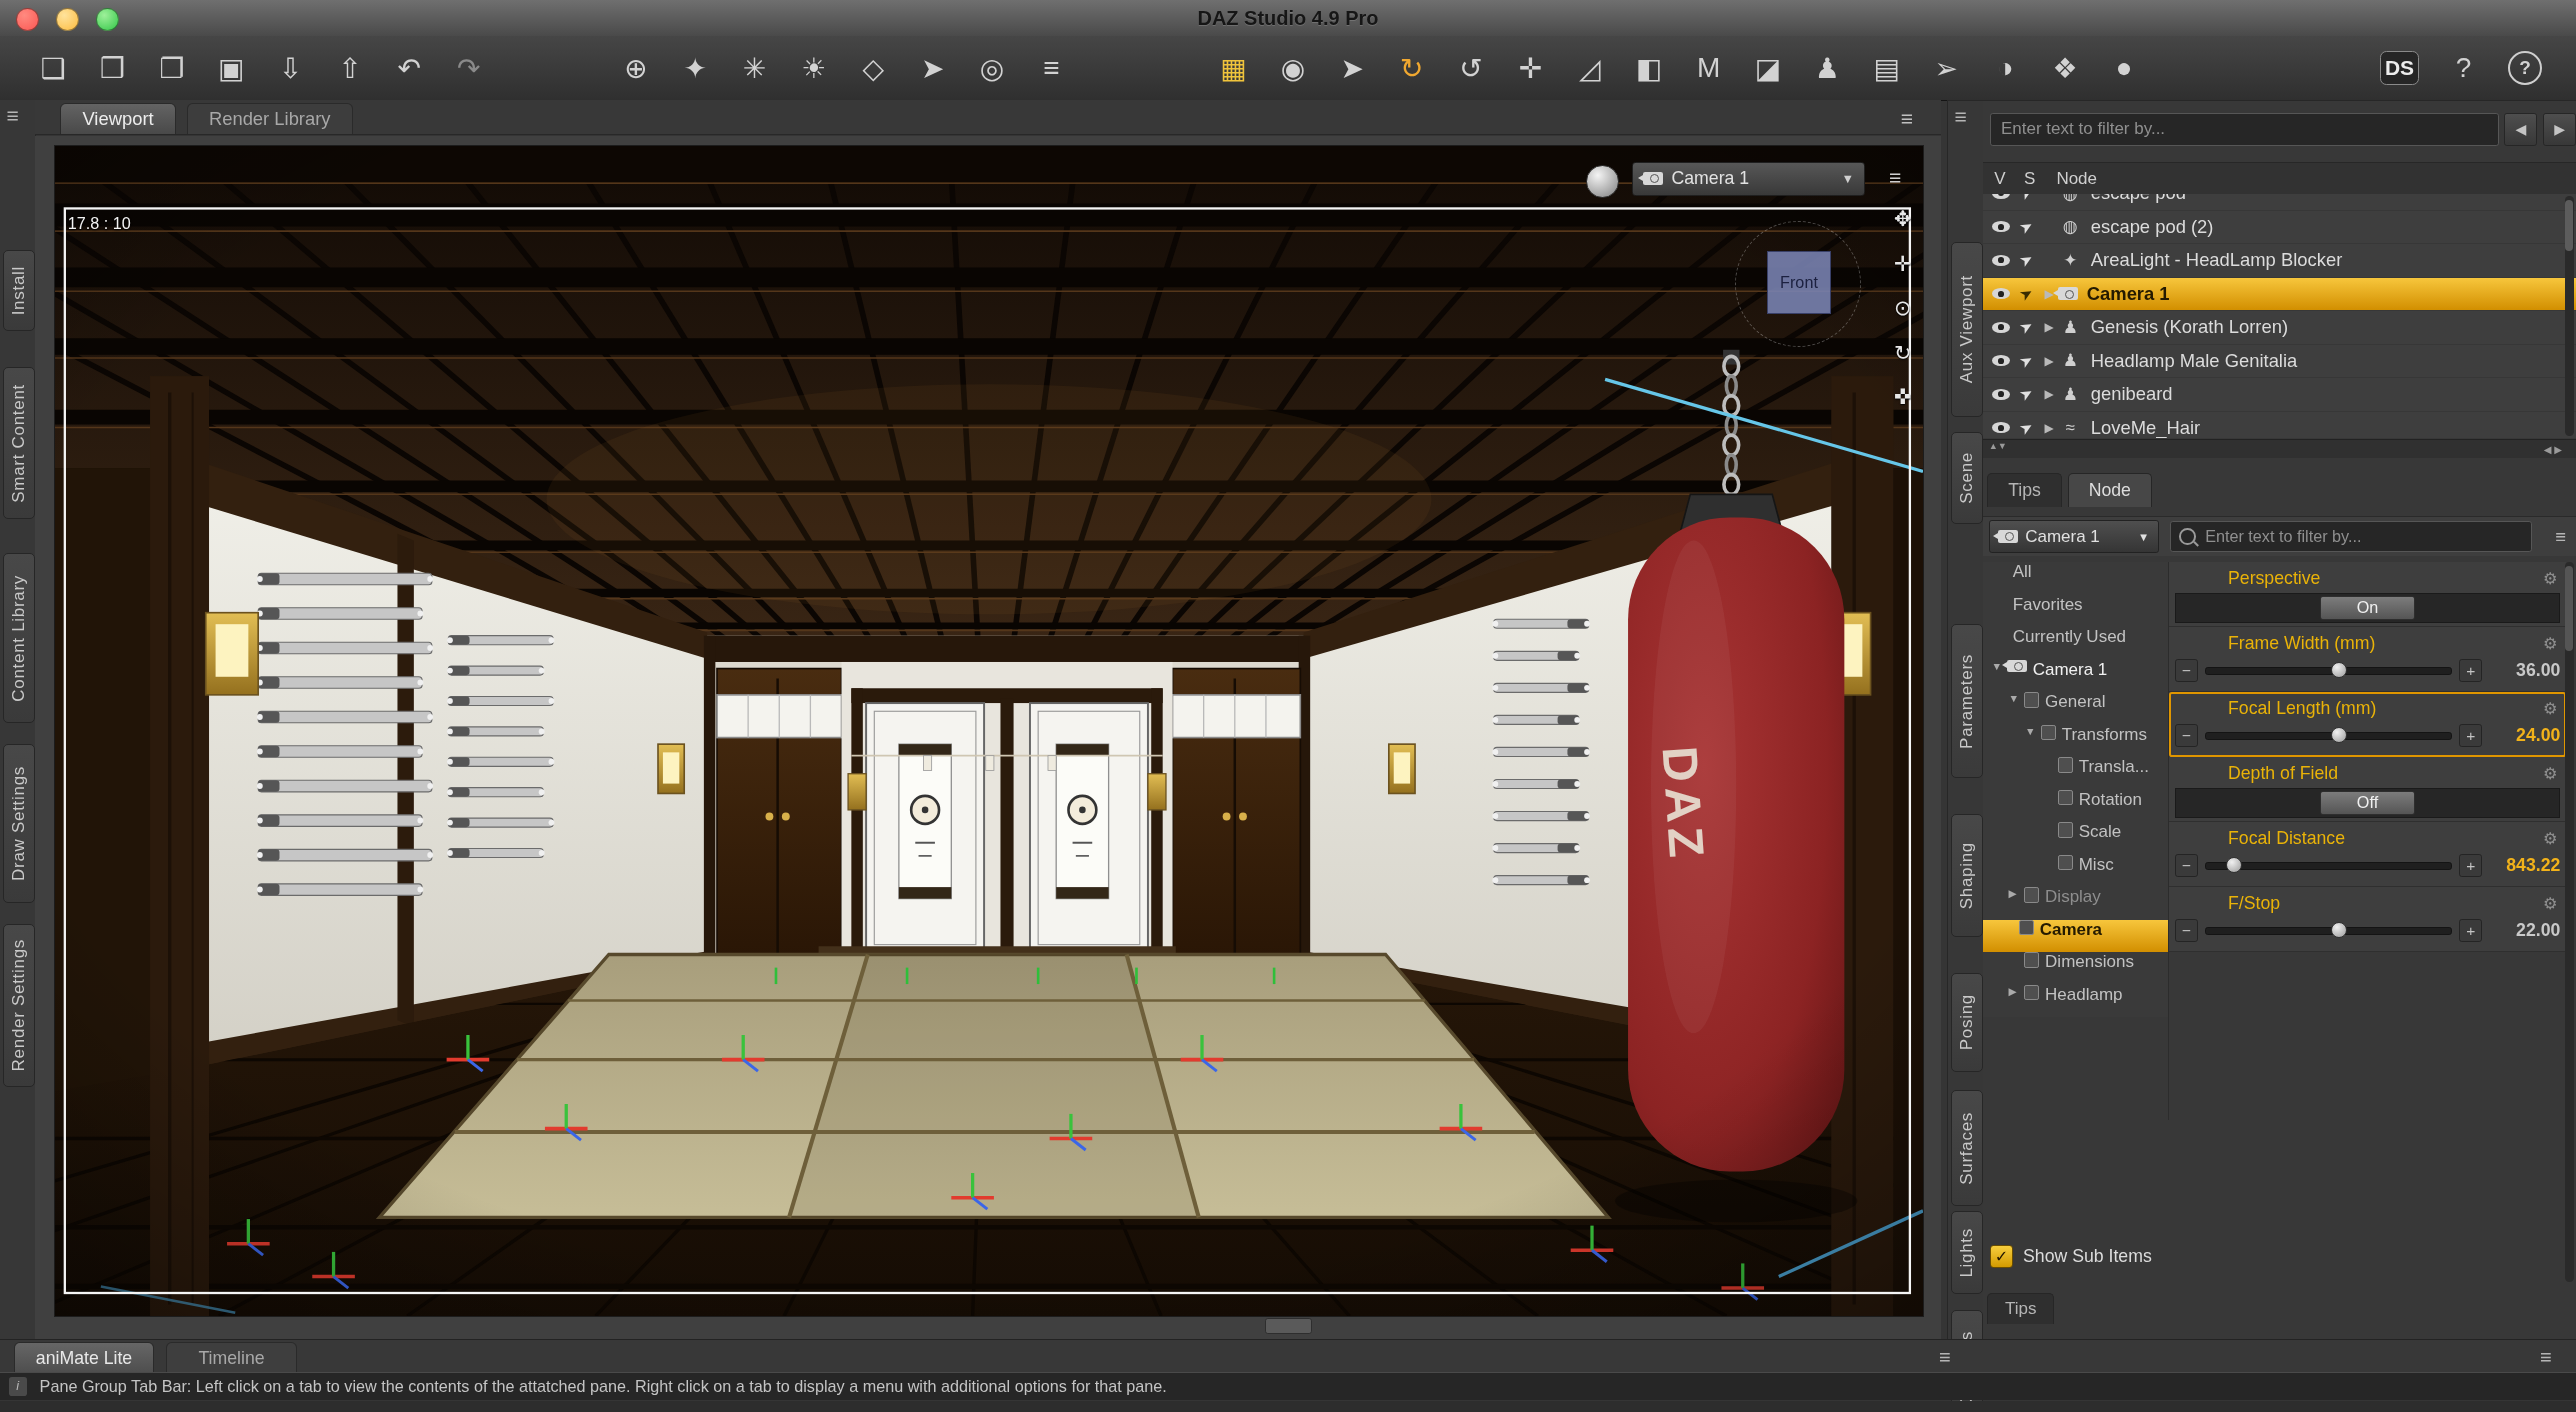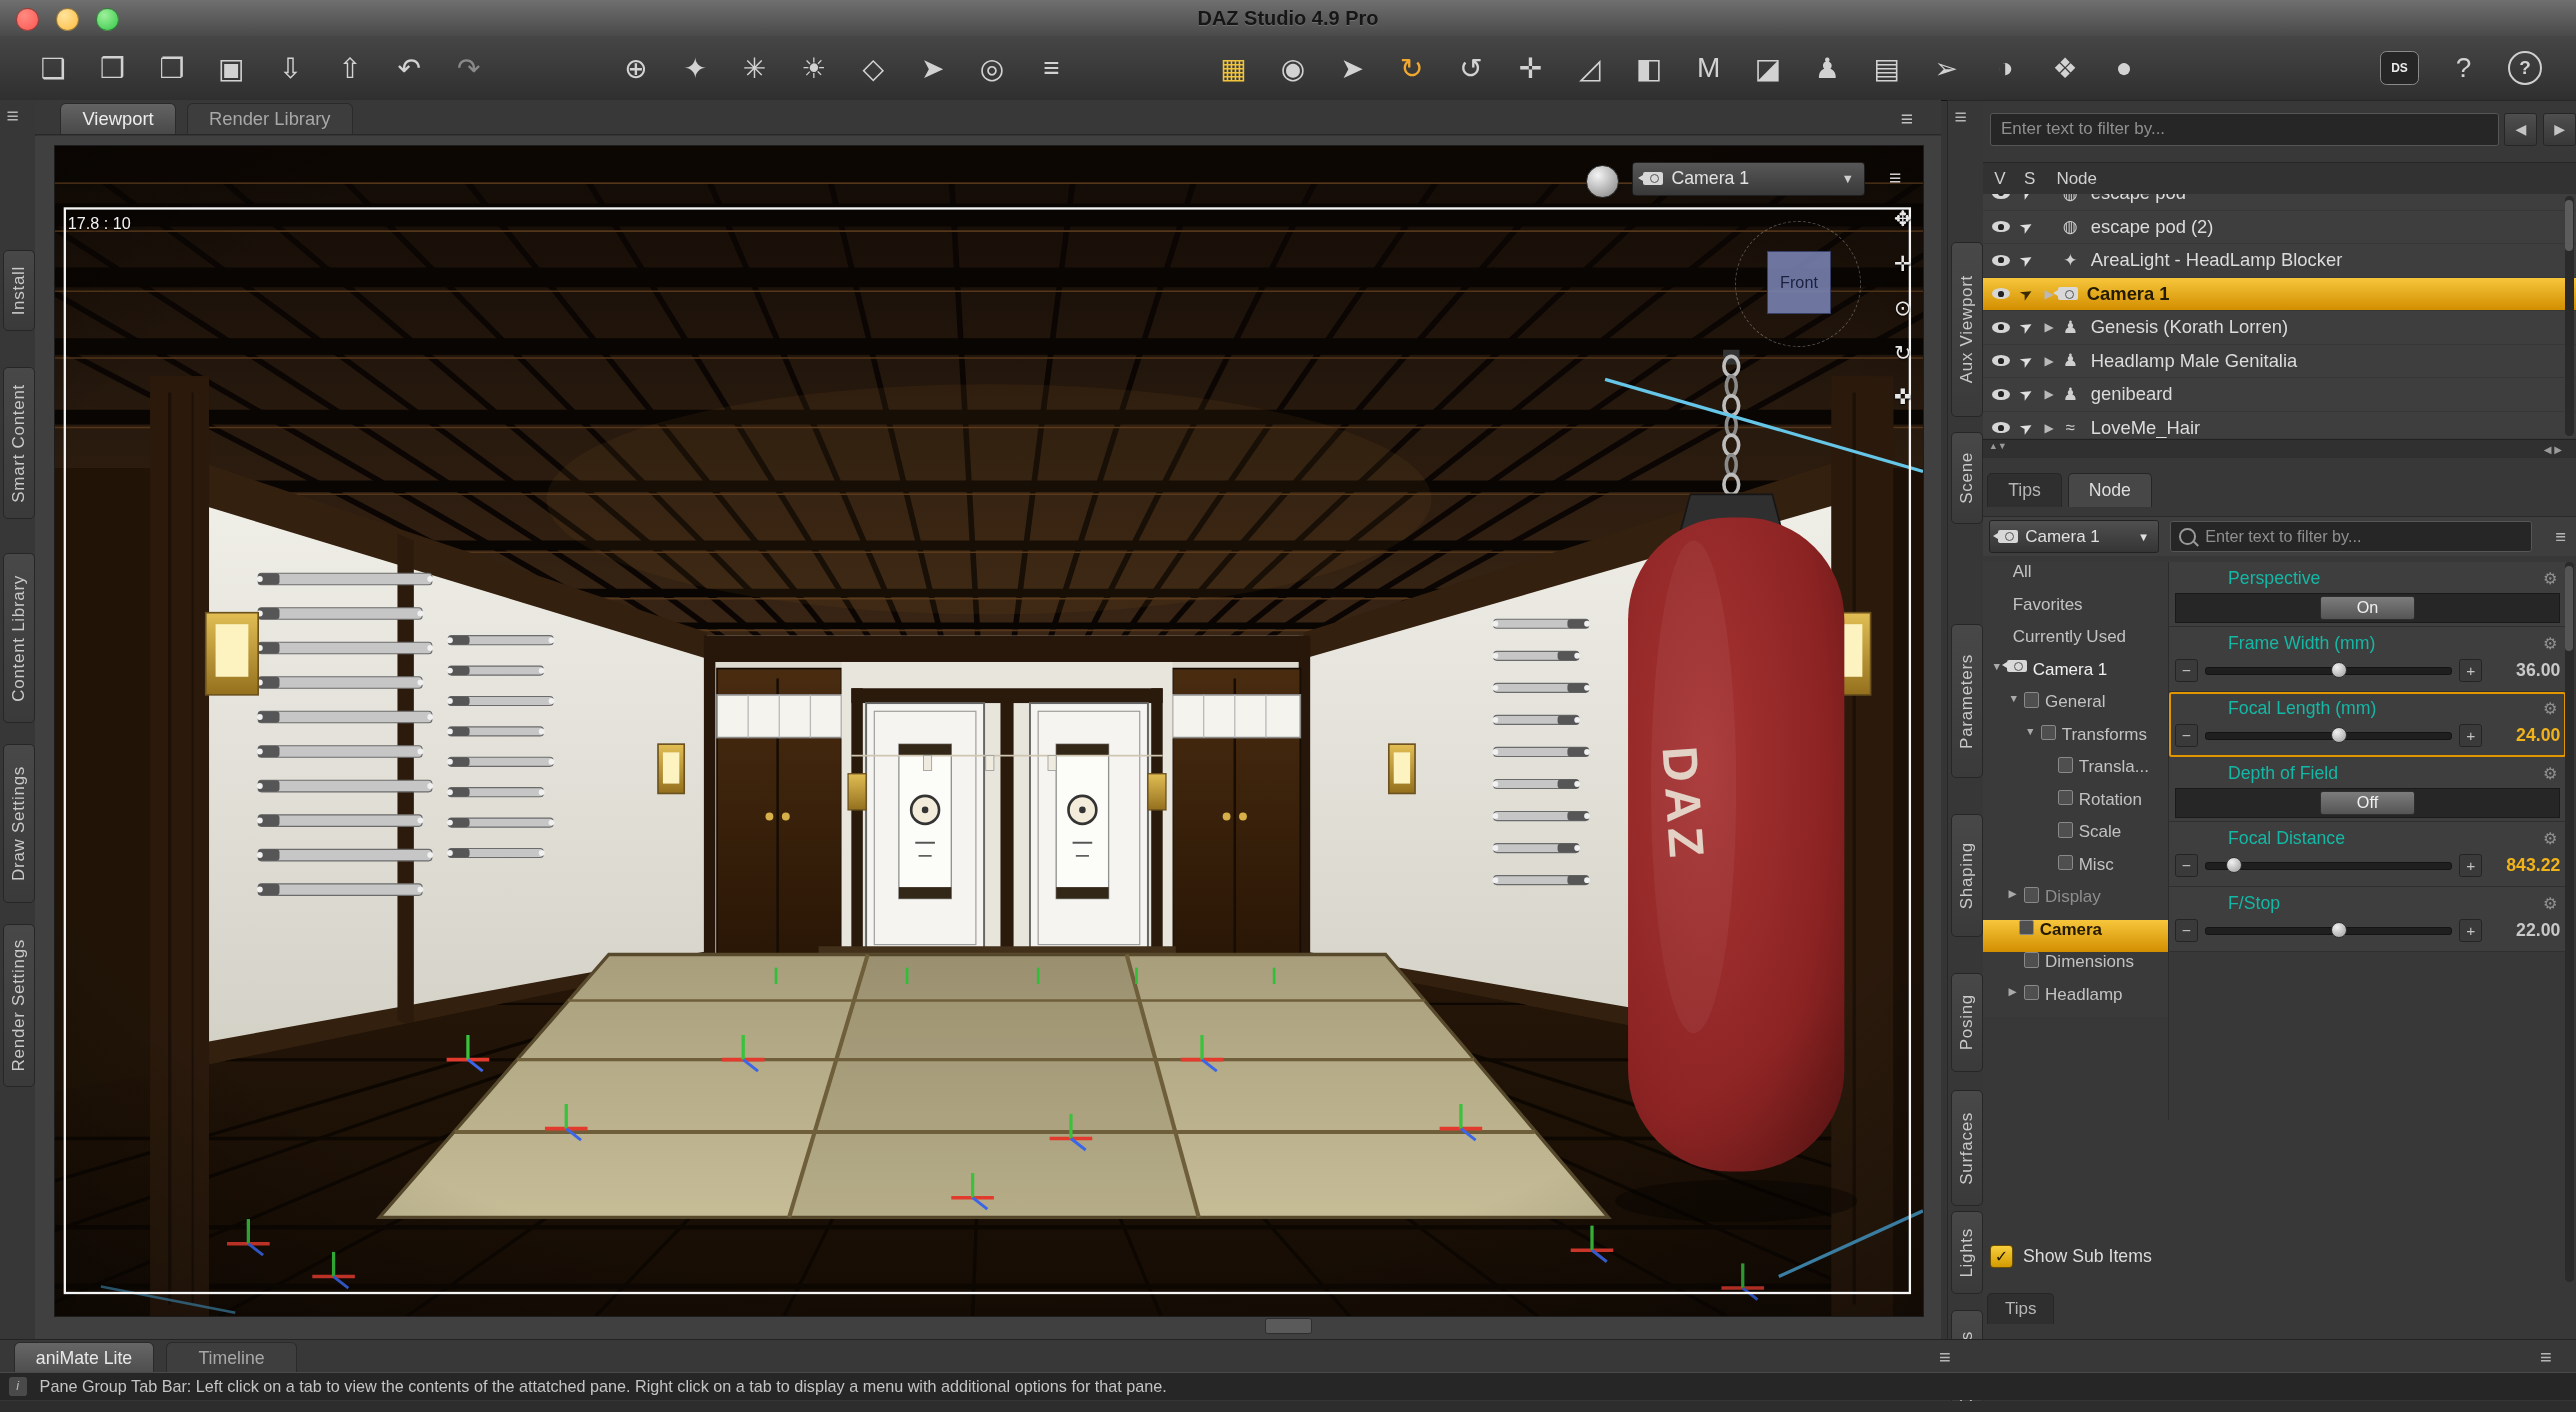--- a/index.html
+++ b/index.html
@@ -20,21 +20,21 @@
     background:linear-gradient(#464646,#2f2f2f);border-bottom:0.7px solid #141414;
     display:flex;align-items:center;}
   .tb-group{display:flex;align-items:center;gap:18.4px;}
   .tb-group:nth-child(1){margin-left:32.5px;}
   .tb-group:nth-child(2){margin-left:126px;}
   .tb-group:nth-child(3){margin-left:141px;}
   .tb-group:nth-child(4){margin-left:auto;margin-right:34px;gap:24px;}
   .tbi{width:41px;height:41px;display:flex;align-items:center;justify-content:center;
     font-size:28px;color:#d2d2d2;}
   .tbi-ds{width:37px;height:32.5px;background:#262626;border:1.4px solid #8a8a8a;border-radius:6.4px;
-    font-size:12px;font-weight:bold;color:#ececec;}
+    font-size:21px;font-weight:bold;color:#ececec;}
   .tbi-circle{width:30px;height:30px;border:2.1px solid #cfcfcf;border-radius:50%;font-size:19px;font-weight:bold;}
   
   .left-strip{position:absolute;left:0;top:100px;width:35px;height:1239px;background:#373737;border-right:0.7px solid #272727;}
   .right-strip{position:absolute;left:1947px;top:100px;width:37px;height:1242px;background:#373737;border:0.7px solid #272727;}
   .strip-icon{position:absolute;top:4.2px;left:6.4px;font-size:21px;color:#b5b5b5;}
   .vtab{position:absolute;left:2.8px;width:30px;background:linear-gradient(180deg,#484848,#3a3a3a);
     border:0.7px solid #262626;border-radius:5px;display:flex;align-items:center;justify-content:center;}
   .vtab span{writing-mode:vertical-rl;transform:rotate(180deg);font-size:17px;color:#c9c9c9;
     letter-spacing:0.7px;white-space:nowrap;}
   .strip-arr{position:absolute;left:10px;font-size:12px;color:#9a9a9a;}
@@ -129,21 +129,21 @@
   .pic{width:15.5px;height:15.5px;border:1.4px solid #8a8a8a;background:#4f4f4f;border-radius:2.1px;box-sizing:border-box;flex:none;}
   .plabel{margin-left:5.7px;}
   .prow.bright{color:#f0f0f0;}
   .prow.dim{color:#8e8e8e;}
   .prow.sel{background:linear-gradient(#f7c63c,#d28f00);color:#241a00;font-weight:bold;}
   .pm-div{position:absolute;left:185px;top:461px;width:1.4px;height:558px;background:#2c2c2c;}
   .pm-props{position:absolute;left:186px;top:461px;width:397px;background:#3e3e3e;}
   .pgroup{height:65px;border-bottom:0.7px solid #2f2f2f;position:relative;box-sizing:border-box;padding-top:4.2px;}
   .pgroup.hl{outline:2.1px solid #e09600;outline-offset:-2.1px;border-radius:2.8px;}
   .pg-head{display:flex;align-items:center;height:24px;}
-  .pg-label{margin-left:59px;font-size:17.7px;color:#14b8a6;}
+  .pg-label{margin-left:59px;font-size:17.7px;color:#eab308;}
   .gear{margin-left:auto;margin-right:8.5px;font-size:16.2px;color:#8f8f8f;}
   .tg-bar{margin:2.8px 5.7px 0 5.7px;height:28px;background:#262626;border:0.7px solid #1a1a1a;
     display:flex;align-items:center;justify-content:center;}
   .tg-btn{width:93px;height:22.6px;border-radius:2.8px;background:linear-gradient(#7c7c7c,#555);
     border:0.7px solid #2e2e2e;color:#f0f0f0;font-size:16.2px;display:flex;align-items:center;justify-content:center;}
   .sl-row{margin:4.2px 5.7px 0 5.7px;display:flex;align-items:center;gap:7px;}
   .sl-btn{width:21px;height:21px;background:#3a3a3a;border:0.7px solid #242424;border-radius:2.8px;color:#c4c4c4;
     font-size:15.5px;display:flex;align-items:center;justify-content:center;flex:none;}
   .track{position:relative;height:5.7px;background:#1f1f1f;border:0.7px solid #141414;border-radius:2.8px;flex:1;}
   .thumb{position:absolute;top:-5.7px;width:14px;height:14px;border-radius:50%;

